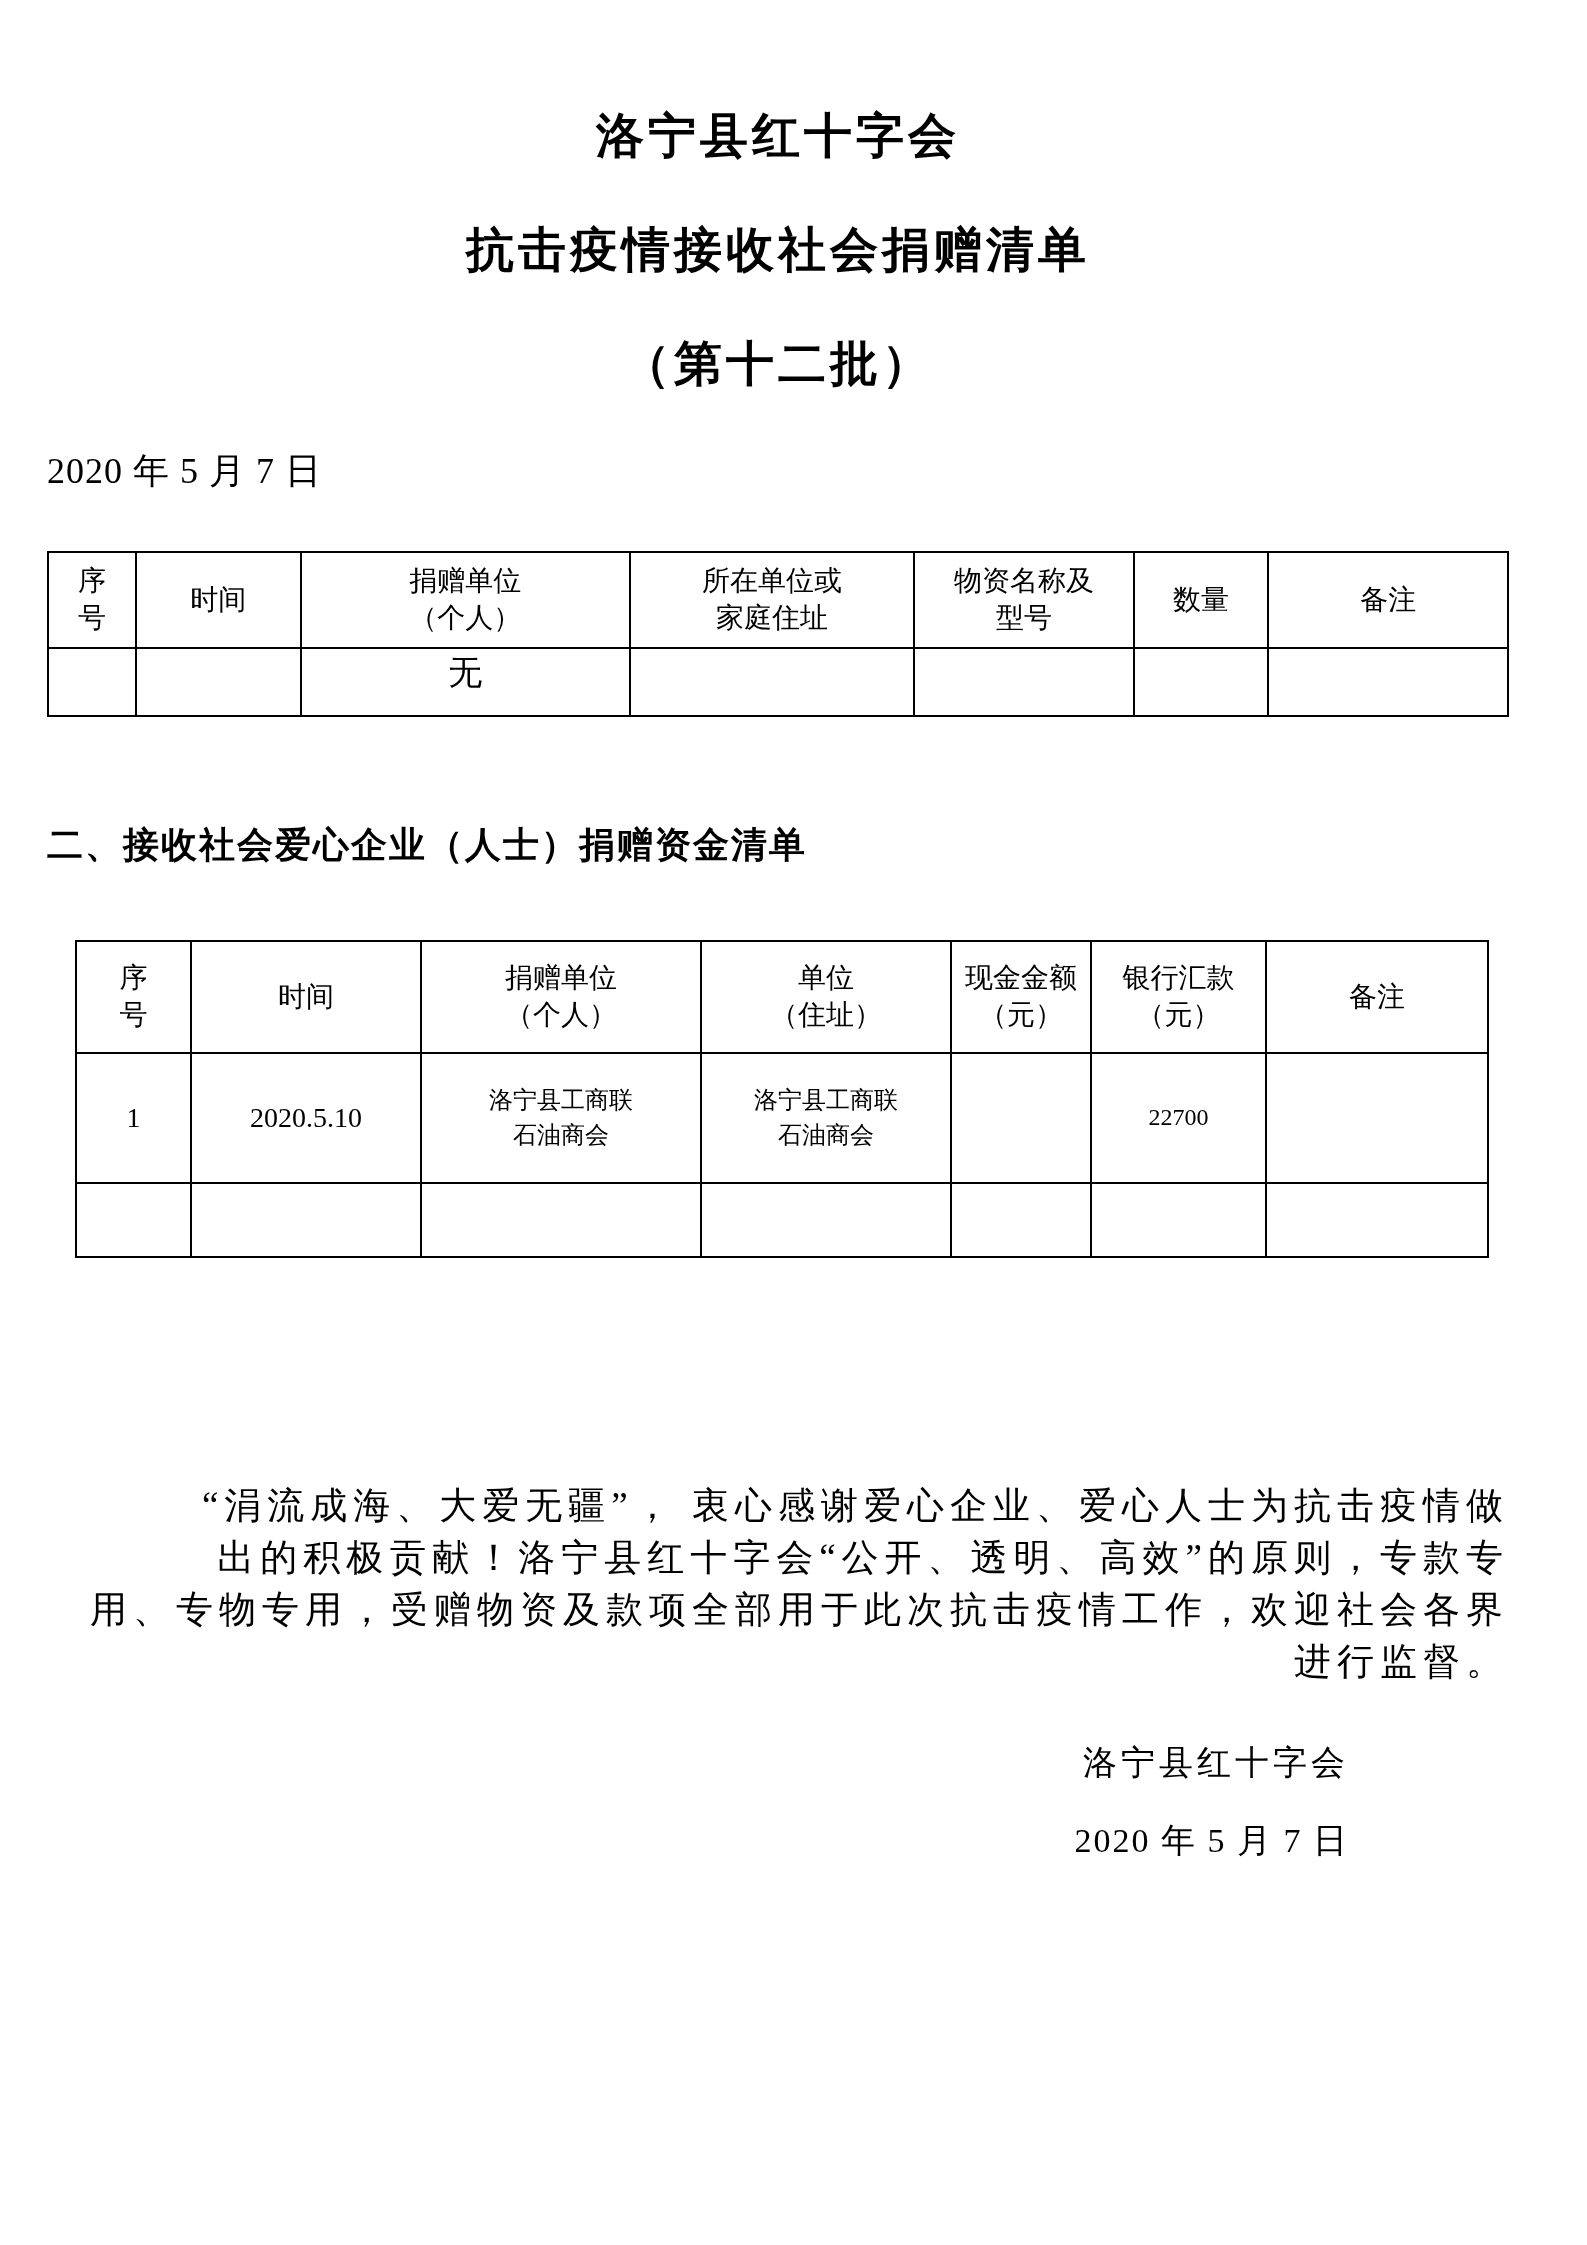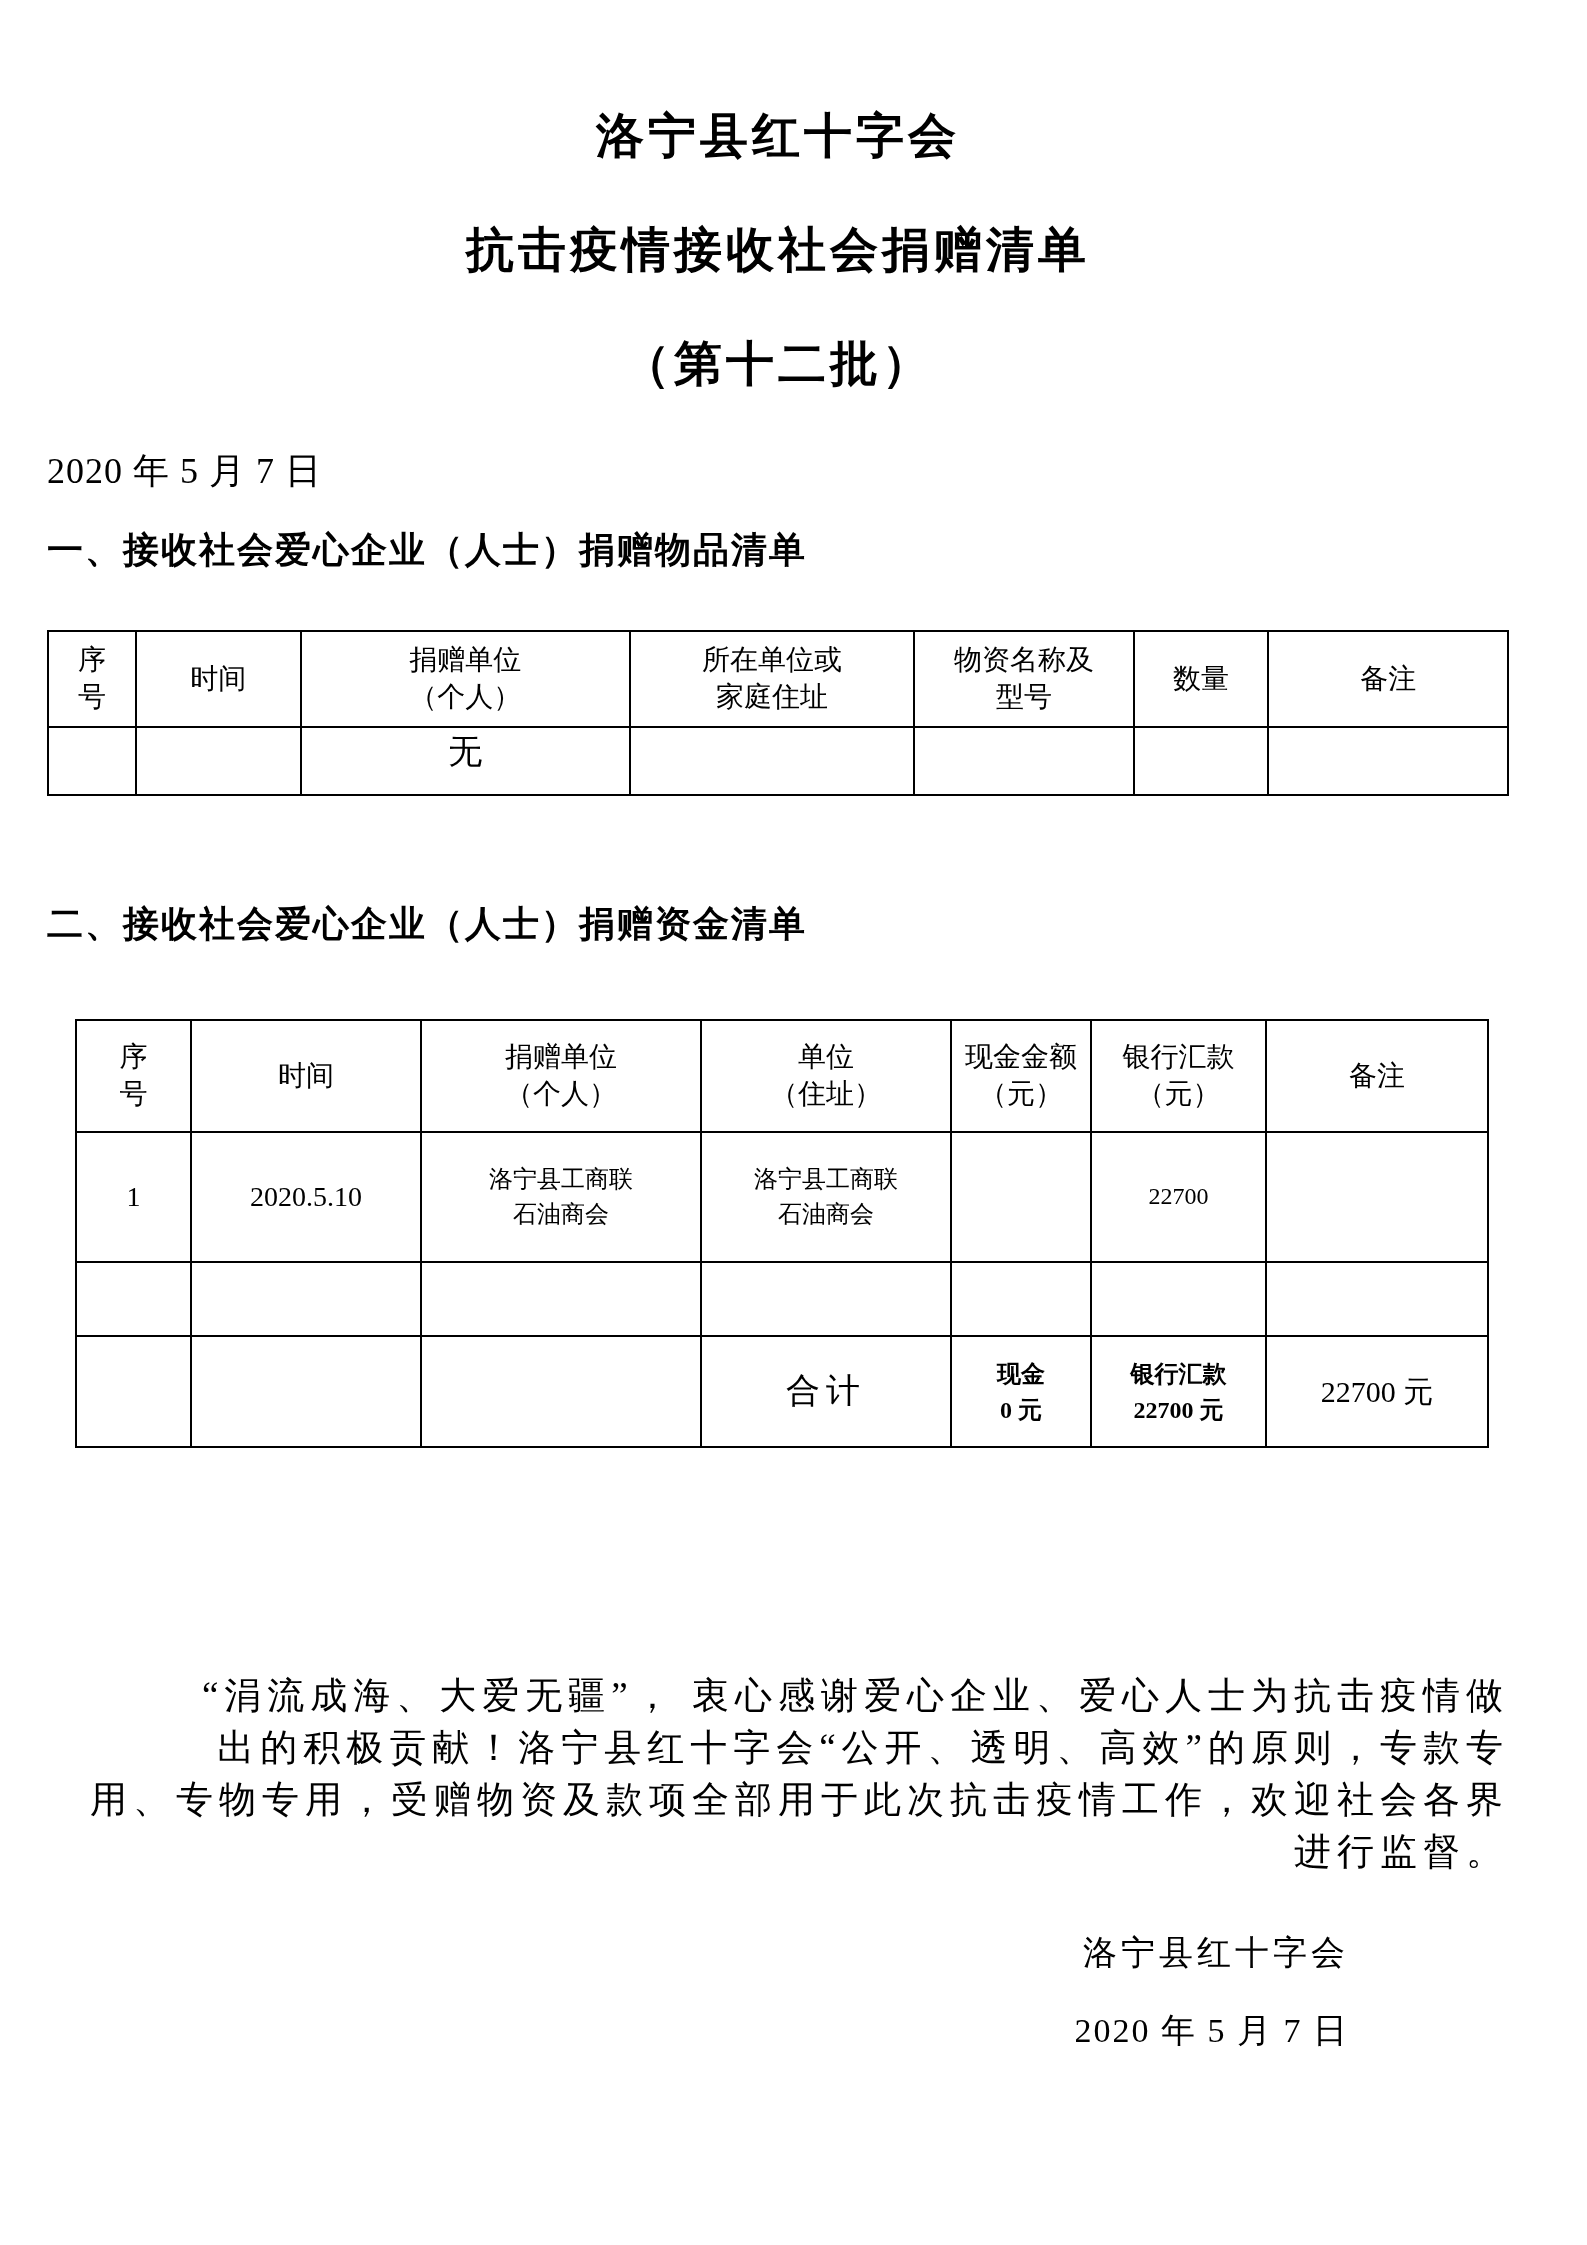--- a/index.html
+++ b/index.html
@@ -83,21 +83,20 @@
 <body>
 
 <div class="page">
 
   <h1 class="title">洛宁县红十字会</h1>
   <h1 class="title">抗击疫情接收社会捐赠清单</h1>
   <h1 class="title">（第十二批）</h1>
 
   <div class="doc-date">2020 年 5 月 7 日</div>
 
-  <div class="section-heading">一、接收社会爱心企业（人士）捐赠物品清单</div>
 
   <table id="table1">
     <colgroup>
       <col style="width:88px">
         <col style="width:165px">
         <col style="width:330px">
       <col style="width:285px">
         <col style="width:220px">
         <col style="width:135px">
         <col style="width:240px">
@@ -168,31 +167,20 @@
     </tr>
     <tr class="row-empty">
       <td></td>
       <td></td>
       <td></td>
       <td></td>
       <td></td>
       <td></td>
       <td></td>
     </tr>
-    <tr class="row-total">
-      <td></td>
-      <td></td>
-      <td></td>
-      <td class="cell-hj">合计</td>
-      <td class="cell-small-total">现金
-0 元</td>
-      <td class="cell-small-total">银行汇款
-22700 元</td>
-      <td class="cell-grand">22700 元</td>
-    </tr>
   </tbody>
     </table>
 
   <div class="closing">
     <div>　　“涓流成海、大爱无疆”， 衷心感谢爱心企业、爱心人士为抗击疫情做</div>
     <div>出的积极贡献！洛宁县红十字会“公开、透明、高效”的原则，专款专</div>
     <div>用、专物专用，受赠物资及款项全部用于此次抗击疫情工作，欢迎社会各界</div>
     <div>进行监督。</div>
   </div>
 

